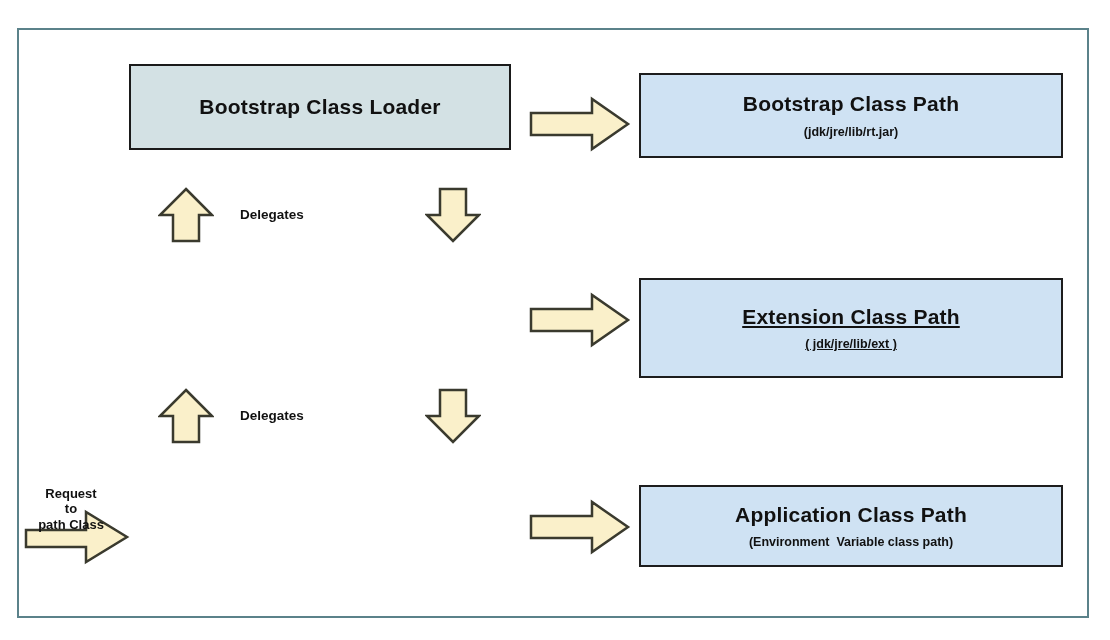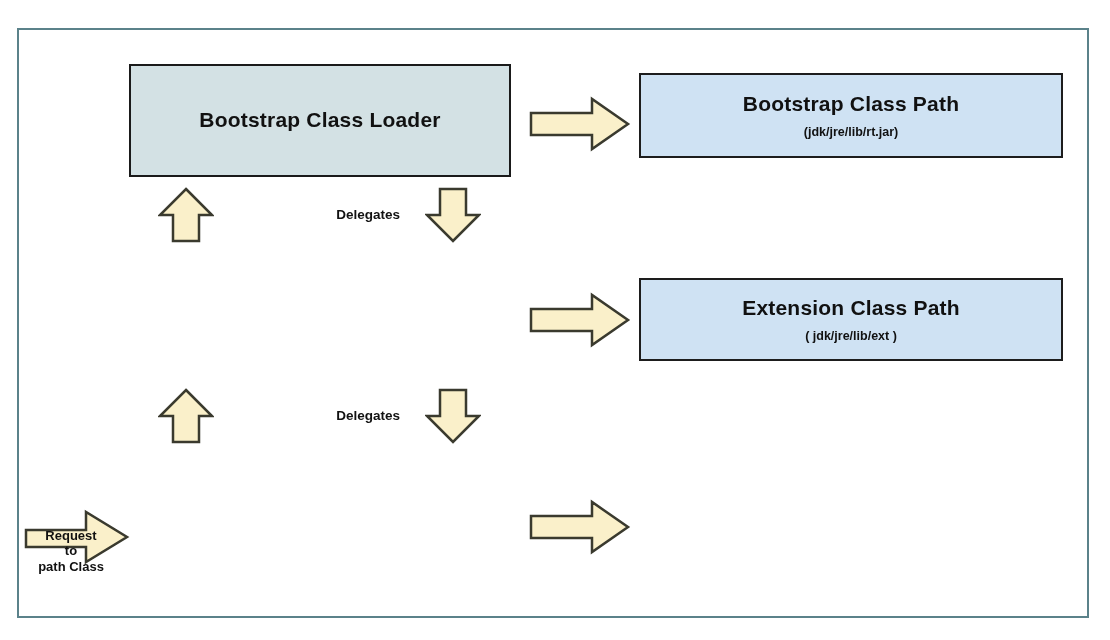--- a/index.html
+++ b/index.html
@@ -56,25 +56,25 @@
     font-weight: bold;
     letter-spacing: 0.2px;
     line-height: 1.15;
   }
   .box-subtitle {
     font-size: 12.5px;
     font-weight: bold;
     margin-top: 8px;
     white-space: pre-wrap;
   }
-  .loader-1 { top: 64px;  height: 113px; }
+  .loader-1 { top: 64px;  height: 86px; }
   .loader-2 { top: 268px; height: 103px; }
   .loader-3 { top: 466px; height: 106px; }
   .path-1 { top: 73px;  height: 85px; }
-  .path-2 { top: 278px; height: 83px; }
+  .path-2 { top: 278px; height: 100px; text-decoration: underline; }
   .path-3 { top: 485px; height: 82px; }
 
   .arrow { position: absolute; }
   .arrow polygon {
     fill: var(--arrow-fill);
     stroke: var(--arrow-stroke);
     stroke-width: 2.5;
     stroke-linejoin: miter;
   }
   .h-arrow-1 { left: 529px; top: 96px; }
@@ -83,38 +83,37 @@
   .up-arrow-1   { left: 158px; top: 187px; }
   .down-arrow-1 { left: 425px; top: 187px; }
   .up-arrow-2   { left: 158px; top: 388px; }
   .down-arrow-2 { left: 425px; top: 388px; }
   .request-arrow { left: 24px; top: 509px; }
 
   .delegates-label {
     position: absolute;
     left: 240px;
     width: 160px;
-    text-align: right;
+    text-align: left;
     font-size: 13.5px;
     font-weight: bold;
   }
   .delegates-1 { top: 207px; }
   .delegates-2 { top: 408px; }
 
   .request-label {
     position: absolute;
     left: 15px;
     top: 486px;
     width: 112px;
     text-align: center;
     font-size: 13px;
     font-weight: bold;
     line-height: 1.18;
     z-index: 2;
-    margin-top: 42px;
   }
 </style>
 </head>
 <body>
 
 <div class="canvas">
   <div class="frame"></div>
 
   <div class="box loader-box loader-1">
     <div class="box-title">Bootstrap Class Loader</div>
@@ -155,13 +154,17 @@
     <div>Request</div>
     <div>to</div>
     <div>path Class</div>
   </div>
   <svg class="arrow request-arrow" width="106" height="56" viewBox="0 0 106 56">
     <polygon points="2,21 62,21 62,3 103,28 62,53 62,38 2,38"></polygon>
   </svg>
   <svg class="arrow h-arrow-3" width="102" height="56" viewBox="0 0 102 56">
     <polygon points="2,17 63,17 63,3 99,28 63,53 63,39 2,39"></polygon>
   </svg>
+  <div class="box path-box path-3">
+    <div class="box-title">Application Class Path</div>
+    <div class="box-subtitle">(Environment  Variable class path)</div>
+  </div>
 </div>
 
 </body></html>

